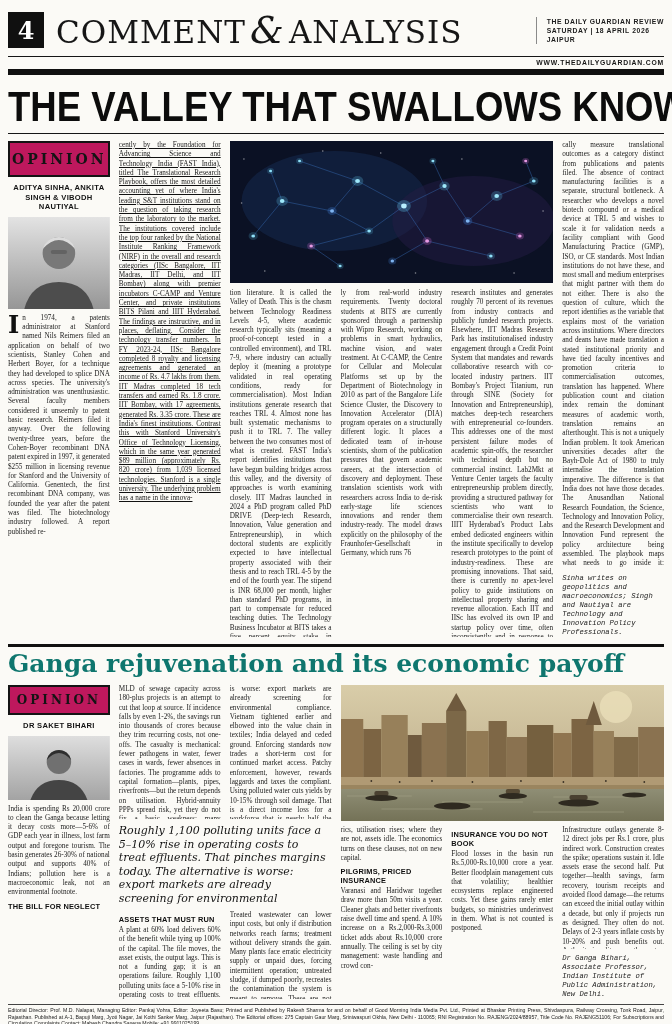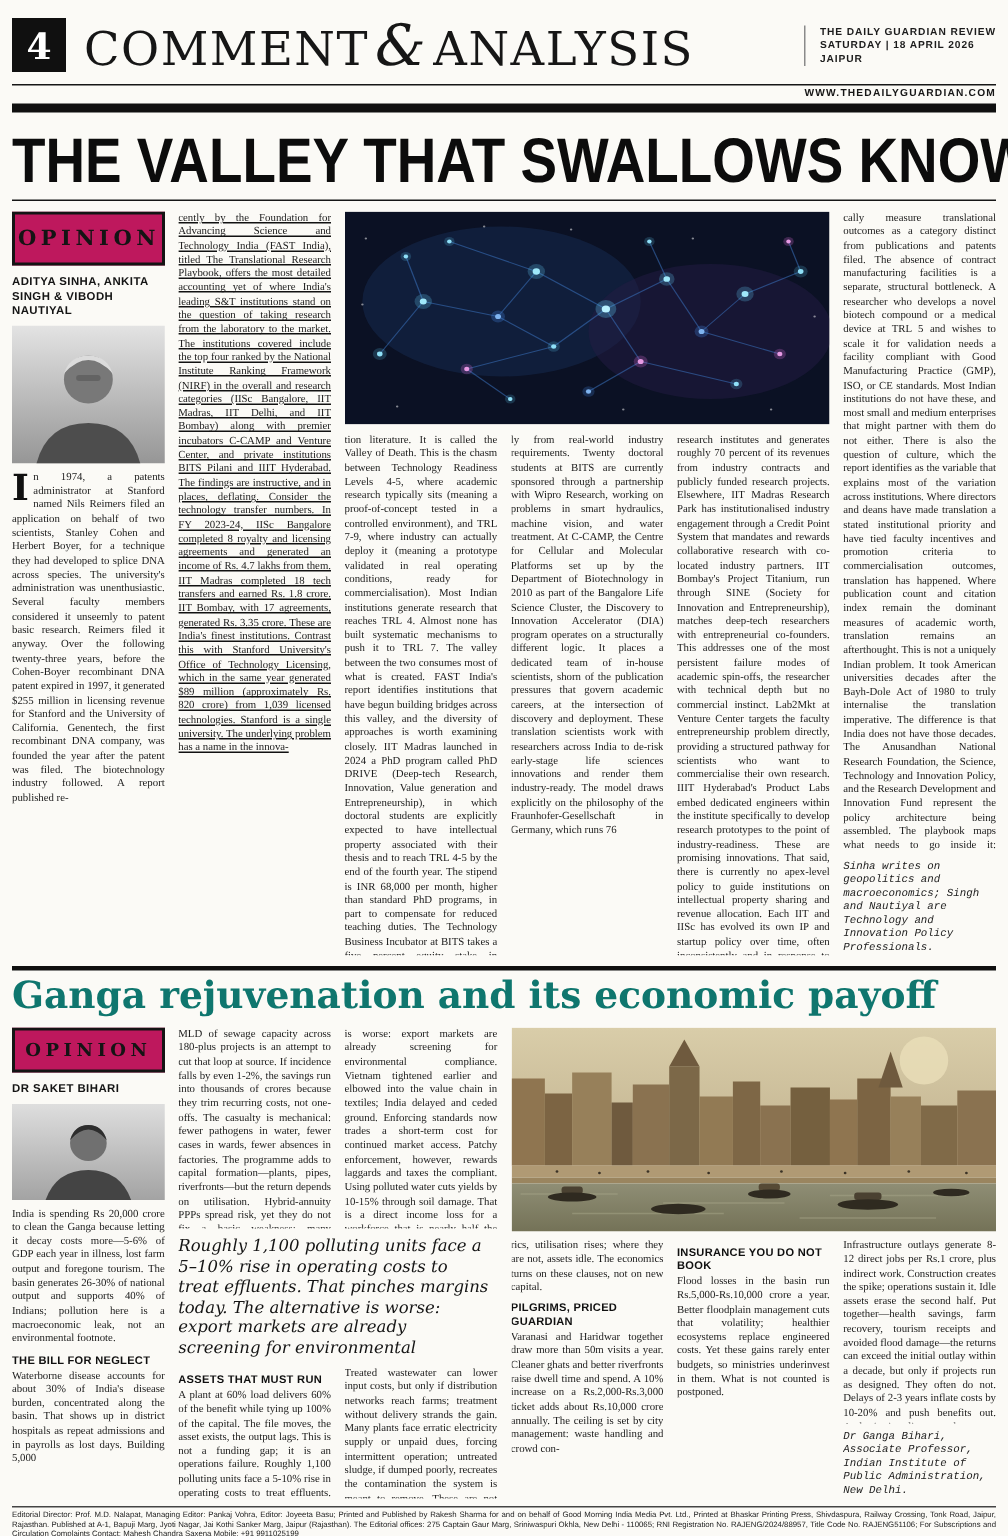--- a/index.html
+++ b/index.html
@@ -24,21 +24,21 @@
   .headline1{margin:10px 0 2px 0;font-family:"Liberation Sans",sans-serif;font-weight:bold;font-size:42px;
     line-height:44px;color:#0c0c0c;white-space:nowrap;transform:scaleX(.87);transform-origin:left center;}
   .headline1-rule{border-top:1px solid #161616;margin:4px 0 7px 0;}
   
   .body{font-family:"Liberation Serif",serif;font-size:7.2px;line-height:9.3px;text-align:justify;color:#1b1b1b;margin:0 0 3px 0;}
   .credit{font-family:Liberation Mono, monospace;font-style:italic;font-size:7.2px;line-height:9px;color:#1b1b1b;margin:2px 0 0 0;}
   .subhead{font-family:"Liberation Sans",sans-serif;font-weight:bold;font-size:7.4px;letter-spacing:.2px;margin:4px 0 2px 0;color:#101010;}
   .opinion-box{border:2px solid #141414;padding:8px 2px;text-align:center;font-family:"DejaVu Serif",serif;
     font-weight:bold;font-size:14px;letter-spacing:3px;color:#141414;margin-bottom:6px;background:#be185d;}
   .authors{font-family:"Liberation Sans",sans-serif;font-weight:bold;font-size:7.6px;line-height:9.6px;
-    letter-spacing:.3px;color:#141414;margin:2px 0 5px 0;}
+    letter-spacing:.3px;color:#141414;margin:2px 0 5px 0;text-align:center;}
   .photo{width:100%;margin-bottom:5px;line-height:0;}
   .photo svg{display:block;width:100%;}
   .dropcap{float:left;font-family:"DejaVu Serif",serif;font-weight:bold;font-size:24px;line-height:20px;padding:1px 3px 0 0;color:#101010;}
   
   .article1-grid{display:grid;grid-template-columns:repeat(6,1fr);grid-template-rows:142px 1fr;
     column-gap:9px;row-gap:6px;height:496px;overflow:hidden;}
   .a1-colA{grid-column:1;grid-row:1/3;overflow:hidden;}
   .a1-colB{grid-column:2;grid-row:1/3;overflow:hidden;text-decoration:underline;}
   .a1-image{grid-column:3/6;grid-row:1;overflow:hidden;line-height:0;}
   .a1-image svg{width:100%;height:100%;display:block;}
@@ -243,21 +243,20 @@
             </linearGradient>
           </defs>
           <rect width="100" height="64" fill="url(#pg2)"></rect>
           <circle cx="50" cy="26" r="12" fill="#707070"></circle>
           <path d="M38 24 q12 -14 24 0 q-3 -10 -12 -10 q-9 0 -12 10 Z" fill="#2d2d2d"></path>
           <path d="M22 64 q7 -20 28 -20 q21 0 28 20 Z" fill="#444"></path>
         </svg>
       </div>
       <p class="body">India is spending Rs 20,000 crore to clean the Ganga because letting it decay costs more—5-6% of GDP each year in illness, lost farm output and foregone tourism. The basin generates 26-30% of national output and supports 40% of Indians; pollution here is a macroeconomic leak, not an environmental footnote.</p>
       <h4 class="subhead">THE BILL FOR NEGLECT</h4>
-      <p class="body">Waterborne disease accounts for about 30% of India's disease burden, concentrated along the basin. That shows up in district hospitals as repeat admissions and in payrolls as lost days. Building 5,000</p>
     </div>
 
     <div class="a2-c2-top">
       <p class="body">MLD of sewage capacity across 180-plus projects is an attempt to cut that loop at source. If incidence falls by even 1-2%, the savings run into thousands of crores because they trim recurring costs, not one-offs. The casualty is mechanical: fewer pathogens in water, fewer cases in wards, fewer absences in factories. The programme adds to capital formation—plants, pipes, riverfronts—but the return depends on utilisation. Hybrid-annuity PPPs spread risk, yet they do not fix a basic weakness: many municipalities cannot operate assets at design load.</p>
     </div>
     <div class="a2-c3-top">
       <p class="body">is worse: export markets are already screening for environmental compliance. Vietnam tightened earlier and elbowed into the value chain in textiles; India delayed and ceded ground. Enforcing standards now trades a short-term cost for continued market access. Patchy enforcement, however, rewards laggards and taxes the compliant. Using polluted water cuts yields by 10-15% through soil damage. That is a direct income loss for a workforce that is nearly half the country. Clean water reverses it without new subsidies or land.</p>
     </div>
 
     <div class="a2-quote">Roughly 1,100 polluting units face a 5–10% rise in operating costs to treat effluents. That pinches margins today. The alternative is worse: export markets are already screening for environmental compliance.</div>
@@ -332,21 +331,21 @@
             <ellipse cx="170" cy="111" rx="14" ry="3" fill="#2f2a20"></ellipse>
             <rect x="226" y="110" width="18" height="5" rx="2" fill="#4a4131"></rect>
             <ellipse cx="235" cy="118" rx="20" ry="3.5" fill="#2f2a20"></ellipse>
             <ellipse cx="290" cy="110" rx="12" ry="2.5" fill="#2f2a20"></ellipse>
           </g>
         </svg>
       </div>
       <div class="a2-right-cols">
         <div>
           <p class="body">rics, utilisation rises; where they are not, assets idle. The economics turns on these clauses, not on new capital.</p>
-          <h4 class="subhead">PILGRIMS, PRICED GUARDIAN</h4>
+          <h4 class="subhead">PILGRIMS, PRICED INSURANCE</h4>
           <p class="body">Varanasi and Haridwar together draw more than 50m visits a year. Cleaner ghats and better riverfronts raise dwell time and spend. A 10% increase on a Rs.2,000-Rs.3,000 ticket adds about Rs.10,000 crore annually. The ceiling is set by city management: waste handling and crowd con-</p>
         </div>
         <div>
           <h4 class="subhead">INSURANCE YOU DO NOT BOOK</h4>
           <p class="body">Flood losses in the basin run Rs.5,000-Rs.10,000 crore a year. Better floodplain management cuts that volatility; healthier ecosystems replace engineered costs. Yet these gains rarely enter budgets, so ministries underinvest in them. What is not counted is postponed.</p>
         </div>
         <div class="a2-c6">
           <p class="body grow">Infrastructure outlays generate 8-12 direct jobs per Rs.1 crore, plus indirect work. Construction creates the spike; operations sustain it. Idle assets erase the second half. Put together—health savings, farm recovery, tourism receipts and avoided flood damage—the returns can exceed the initial outlay within a decade, but only if projects run as designed. They often do not. Delays of 2-3 years inflate costs by 10-20% and push benefits out. Authority is split across the centre, states and cities; accountability is split with it. China cleaned its rivers with the same heavy spending but tied local officials' careers to water-quality metrics. India spends similarly and measures loosely. The result is predictable: assets are built; outcomes trail. The arithmetic works; the administration does not. India has priced the damage correctly and funded the fix. It still underprices the cost of weak execution—and that is the line item that keeps growing.</p>
           <p class="credit">Dr Ganga Bihari, Associate Professor, Indian Institute of Public Administration, New Delhi.</p>
         </div>

